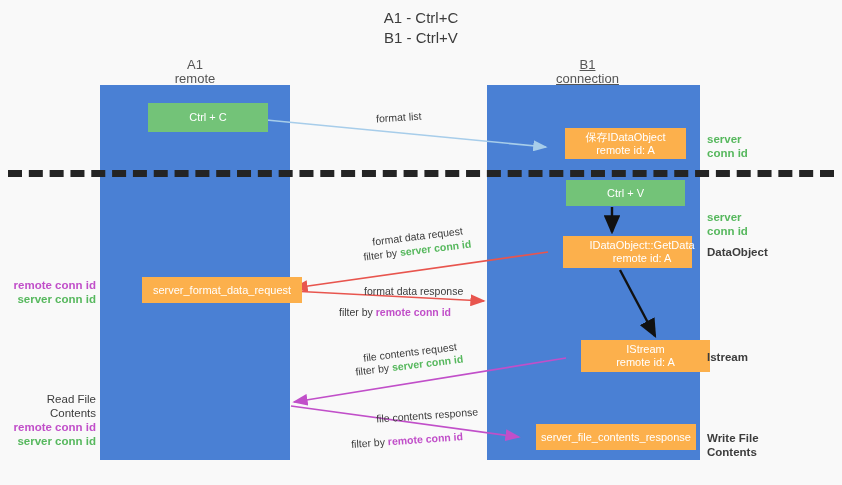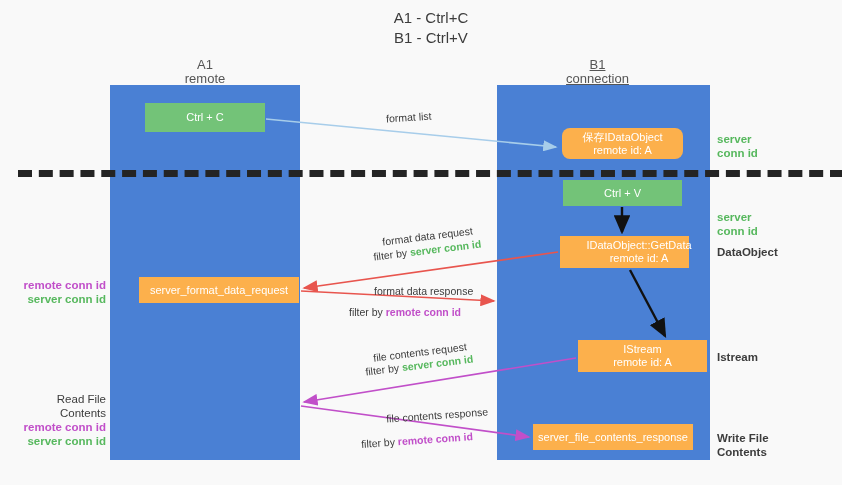--- a/index.html
+++ b/index.html
@@ -4,21 +4,21 @@
 <style>
   html,body{margin:0;padding:0;}
   body{
     width:842px;height:485px;
     background:#f9f9f9;
     font-family:"Liberation Sans","DejaVu Sans",sans-serif;
     overflow:hidden;
     position:relative;
     color:#3c3c3c;
   }
-  #stage{position:absolute;left:10px;top:0;width:772px;height:485px;}
+  #stage{position:absolute;left:0;top:0;width:772px;height:485px;}
   .abs{position:absolute;}
 
   
   #title{
     left:0;top:8px;width:842px;text-align:center;
     font-size:15px;line-height:20px;color:#3c3c3c;
   }
 
   
   .col-head{
@@ -35,27 +35,27 @@
   
   #divider{
     left:8px;top:170px;width:826px;height:0;
     border-top:7px dashed #242424;
   }
 
   
   .node{
     display:flex;align-items:center;justify-content:center;
     text-align:center;color:#ffffff;font-size:11px;line-height:13px;
-    box-sizing:border-box;padding:2px 4px;
+    box-sizing:border-box;padding:2px 4px;margin-left:13px;
   }
   .green{background:#73c378;}
   .orange{background:#fcb04c;}
 
   #n-ctrlc{left:135px;top:103px;width:120px;height:29px;}
-  #n-save-ido{left:552px;top:128px;width:121px;height:31px;border-radius:8px;}
+  #n-save-ido{left:552px;top:128px;width:121px;height:31px;}
   #n-ctrlv{left:553px;top:180px;width:119px;height:26px;}
   #n-getdata{left:550px;top:236px;width:129px;height:32px;padding-left:33px;}
   #n-fmt-req{left:129px;top:277px;width:160px;height:26px;}
   #n-fmt-res{left:488px;top:288px;width:158px;height:26px;}
   #n-istream{left:568px;top:340px;width:129px;height:32px;}
   #n-file-req{left:129px;top:392px;width:160px;height:26px;}
   #n-file-res{left:523px;top:424px;width:160px;height:26px;}
 
   
   .right-lbl{font-size:11.5px;line-height:14px;font-weight:bold;}

